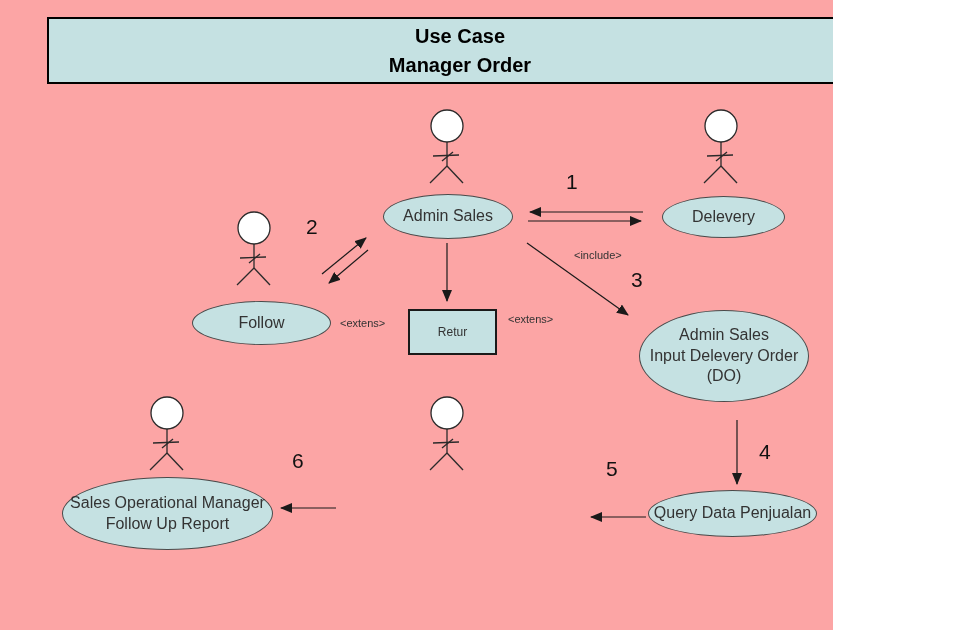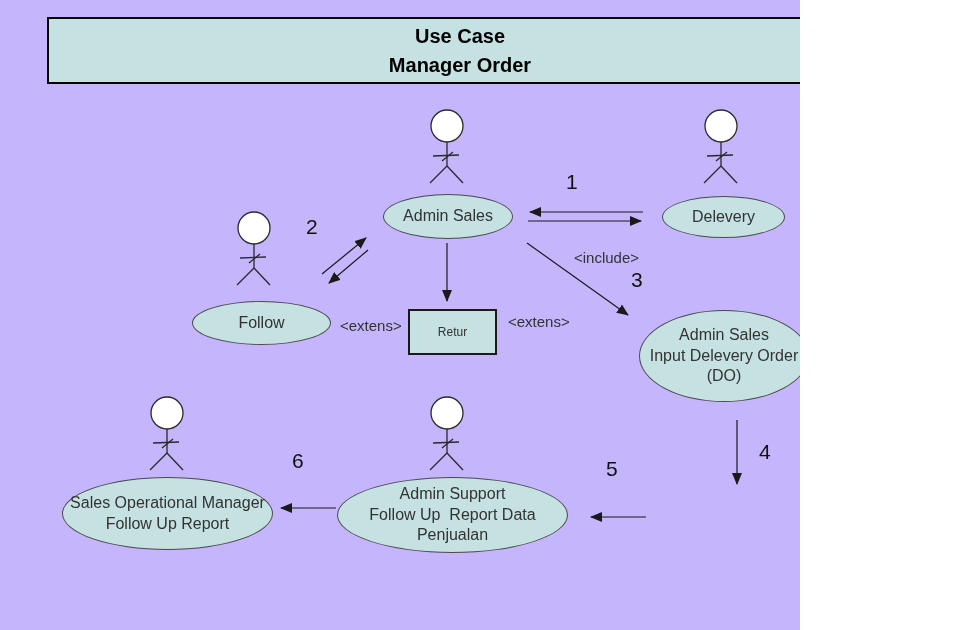--- a/index.html
+++ b/index.html
@@ -1,39 +1,39 @@
 <!DOCTYPE html>
 <html><head>
 <meta charset="utf-8">
 <style>
   html,body{margin:0;padding:0;background:#ffffff;}
   .canvas{
-    position:relative;width:800px;height:630px;background:#c4b5fd;overflow:hidden;
-    font-family:"Liberation Sans", sans-serif;color:#222;
+    position:relative;width:800px;height:630px;background:#fca5a5;overflow:hidden;
+    font-family:"Liberation Sans", sans-serif;color:#222;padding-left:33px;
   }
   .lines{position:absolute;left:0;top:0;width:960px;height:630px;}
   .title-box{
     position:absolute;left:47px;top:17px;width:822px;height:63px;
     background:#c5e1e2;border:2px solid #000000;
     display:flex;flex-direction:column;align-items:center;justify-content:center;
     font-size:20px;font-weight:bold;color:#000;line-height:29px;text-align:center;
   }
   .uc{
     position:absolute;background:#c5e1e2;border:1px solid #4a4a4a;border-radius:50%;
     display:flex;align-items:center;justify-content:center;text-align:center;
     font-size:16px;color:#333;line-height:1.3;white-space:pre-wrap;
     box-sizing:border-box;
   }
   .proc{
     position:absolute;background:#c5e1e2;border:2px solid #1a1a1a;
     display:flex;align-items:center;justify-content:center;text-align:left;
     font-size:12px;color:#333;box-sizing:border-box;
   }
   .num{position:absolute;font-size:21px;color:#111;line-height:1;}
-  .tag{position:absolute;font-size:15px;color:#333;line-height:1;}
+  .tag{position:absolute;font-size:11px;color:#333;line-height:1;}
   .uc-admin-sales{left:383px;top:194px;width:130px;height:45px;}
   .uc-costumer{left:662px;top:196px;width:123px;height:42px;}
   .uc-sales{left:192px;top:301px;width:139px;height:44px;}
   .uc-input-do{left:639px;top:310px;width:170px;height:92px;}
   .uc-query{left:648px;top:490px;width:169px;height:47px;}
   .uc-admin-support{left:337px;top:477px;width:231px;height:76px;}
   .uc-sales-op{left:62px;top:477px;width:211px;height:73px;}
   .proc-retur{left:408px;top:309px;width:89px;height:46px;}
   .n1{left:566px;top:171px;}
   .n2{left:306px;top:216px;}
@@ -88,22 +88,21 @@
     <div>Use Case</div>
     <div>Manager Order</div>
   </div>
 
   <div class="uc uc-admin-sales">Admin Sales</div>
   <div class="uc uc-costumer">Delevery</div>
   <div class="uc uc-sales">Follow</div>
   <div class="uc uc-input-do">Admin Sales
 Input Delevery Order
 (DO)</div>
-  <div class="uc uc-admin-support">Admin Support
-Follow Up  Report Data Penjualan</div>
+  <div class="uc uc-query">Query Data Penjualan</div>
   <div class="uc uc-sales-op">Sales Operational Manager
 Follow Up Report</div>
 
   <div class="proc proc-retur">Retur</div>
 
   <div class="num n1">1</div>
   <div class="num n2">2</div>
   <div class="num n3">3</div>
   <div class="num n4">4</div>
   <div class="num n5">5</div>

